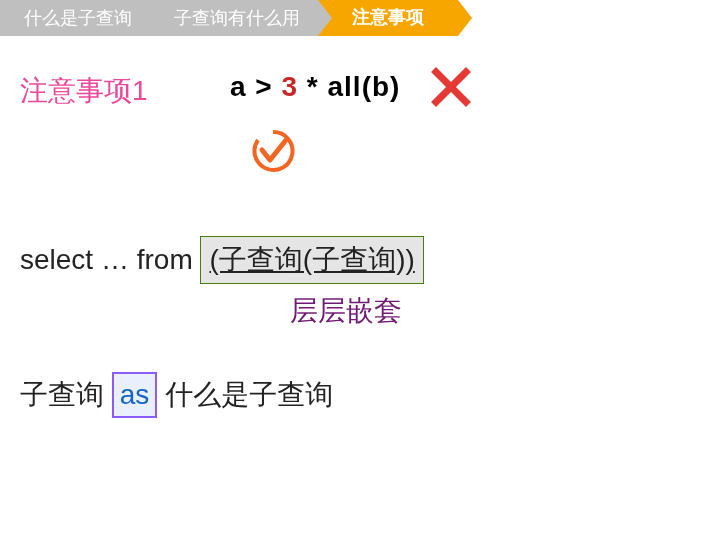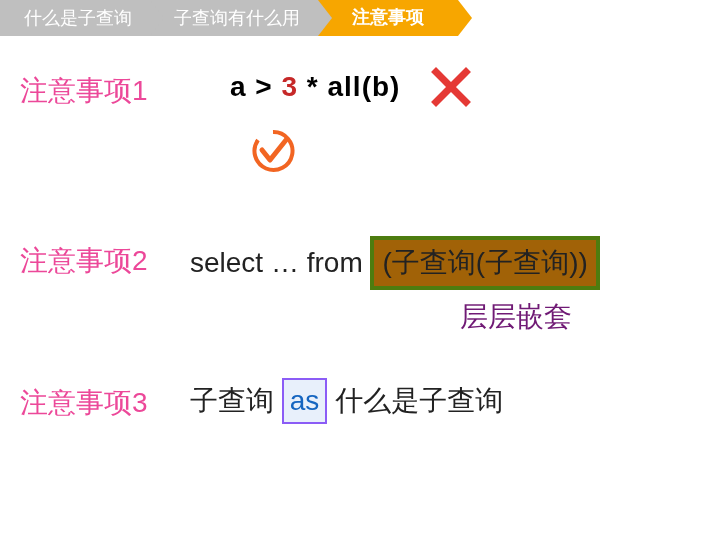--- a/index.html
+++ b/index.html
@@ -76,24 +76,25 @@
       white-space: nowrap;
     }
     .hl-red { color: #c62828; }
     .mark-x svg, .mark-check svg { display: block; }
     .code-line {
       font-size: 28px;
       color: #222;
       line-height: 1.5;
     }
     .boxed-red {
-      border: 4px solid #4d7c0f;
-      background: #a16207;
+      border: 1px solid #4d7c0f;
+      background: #e5e5e5;
       padding: 2px 8px;
       display: inline-block;
+      text-decoration: underline;
     }
     .boxed-blue {
       border: 2px solid #8b5cf6;
       background: #e8f0fb;
       padding: 0px 6px;
       display: inline-block;
       color: #1565c0;
     }
     .caption {
       font-size: 28px;
@@ -132,31 +133,29 @@
           <svg width="46" height="46" viewBox="0 0 46 46">
             <path d="M 23 4 A 19 19 0 1 1 8 12" fill="none" stroke="#f26522" stroke-width="4"></path>
             <path d="M 12 22 L 20 32 L 36 12" fill="none" stroke="#f26522" stroke-width="5" stroke-linecap="round" stroke-linejoin="round"></path>
           </svg>
         </span>
       </div>
     </div>
   </div>
 
   <div class="section">
-    <div class="label">注意事项2</div>
     <div class="body">
       <div class="code-line">
         <span>select … from </span><span class="boxed-red">(子查询(子查询))</span>
       </div>
       <div class="caption">层层嵌套</div>
     </div>
   </div>
 
   <div class="section" style="margin-bottom:0;">
-    <div class="label">注意事项3</div>
     <div class="body">
       <div class="code-line">
         <span>子查询 </span><span class="boxed-blue">as</span><span> 什么是子查询</span>
       </div>
     </div>
   </div>
 
 </div>
 
 </body></html>

